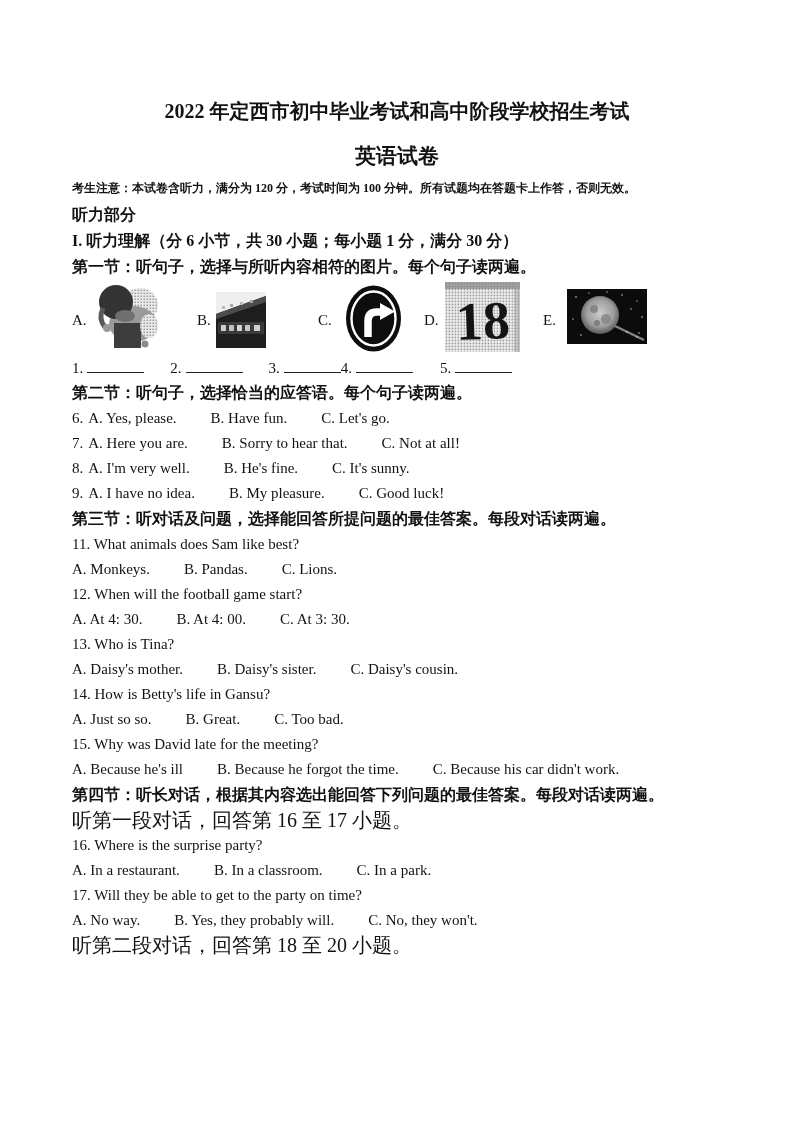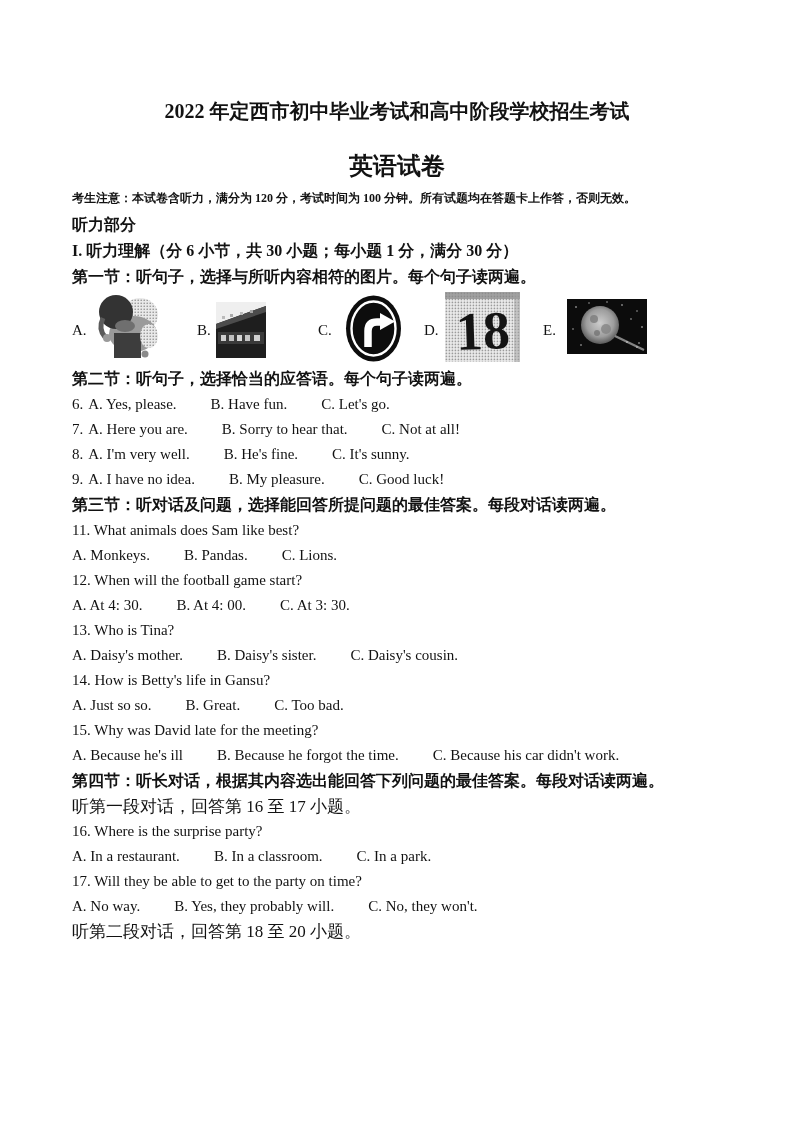--- a/index.html
+++ b/index.html
@@ -9,25 +9,25 @@
     height: 1122px;
     box-sizing: border-box;
     padding: 98px 71px 15px 72px;
     background: #ffffff;
     color: #121212;
     font-family: "Liberation Serif", "DejaVu Serif", serif;
     overflow: hidden;
   }
   .center { text-align: center; }
   .title { font-size: 20px; font-weight: 700; line-height: 26px; }
-  .subtitle { font-size: 24px; font-weight: 700; line-height: 26px; margin-top: 29px; }
+  .subtitle { font-size: 21px; font-weight: 700; line-height: 26px; margin-top: 19px; }
   .notice { font-size: 12px; font-weight: 700; line-height: 27px; margin-top: 6px; }
   .h { font-size: 16px; font-weight: 700; line-height: 26px; }
   .line { font-size: 15px; line-height: 25px; white-space: nowrap; }
-  .subline { font-size: 17px; line-height: 25px; }
+  .subline { font-size: 20px; line-height: 25px; }
   .qnum { margin-right: 5px; }
   .opt + .opt { margin-left: 34px; }
   
   .pics { position: relative; height: 76px; }
   .plabel { position: absolute; top: 31px; font-size: 15px; line-height: 18px; }
   .pimg { position: absolute; line-height: 0; }
   
   .blanks { font-size: 15px; line-height: 24px; }
   .bgroup { display: inline-block; }
   .u {
@@ -148,20 +148,23 @@
         <circle cx="27" cy="20" r="4" fill="#7c7c7c" opacity="0.8"></circle>
         <circle cx="39" cy="30" r="5" fill="#858585" opacity="0.8"></circle>
         <circle cx="30" cy="34" r="3" fill="#747474" opacity="0.8"></circle>
         <path d="M48 37 L77 51" stroke="#9a9a9a" stroke-width="2.4" opacity="0.85"></path>
         <circle cx="60" cy="43" r="1" fill="#b5b5b5"></circle>
           <circle cx="70" cy="48" r="1" fill="#ababab"></circle>
       </svg>
     </span>
   </div>
 
+  <div class="blanks">
+    <span class="bgroup m26"><span>1.</span><span class="u"></span></span><span class="bgroup m26"><span>2.</span><span class="u"></span></span><span class="bgroup m0"><span>3.</span><span class="u"></span></span><span class="bgroup m27"><span>4.</span><span class="u"></span></span><span class="bgroup"><span>5.</span><span class="u"></span></span>
+  </div>
 
   <div class="h">第二节：听句子，选择恰当的应答语。每个句子读两遍。</div>
 
   <div class="line">
     <span class="qnum">6.</span><span class="opt">A. Yes, please.</span><span class="opt">B. Have fun.</span><span class="opt">C. Let's go.</span>
   </div>
   <div class="line">
     <span class="qnum">7.</span><span class="opt">A. Here you are.</span><span class="opt">B. Sorry to hear that.</span><span class="opt">C. Not at all!</span>
   </div>
   <div class="line">

